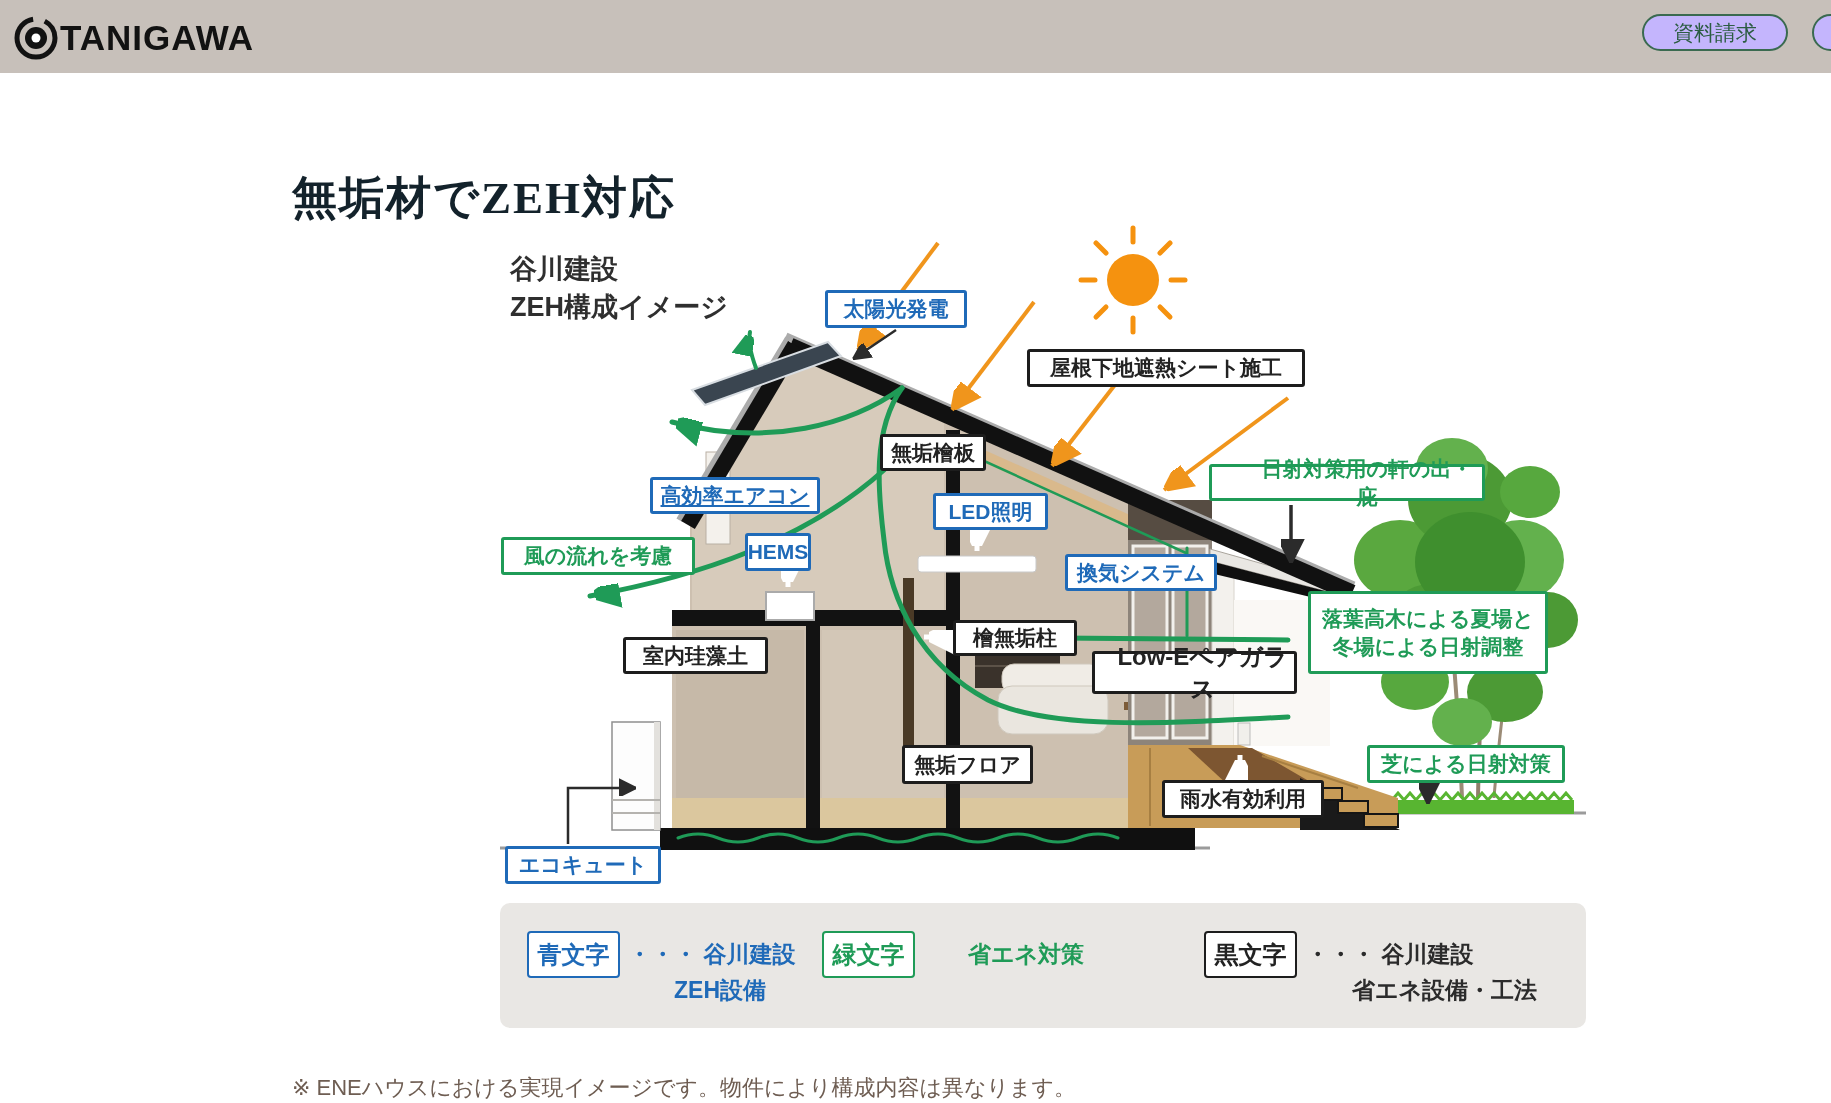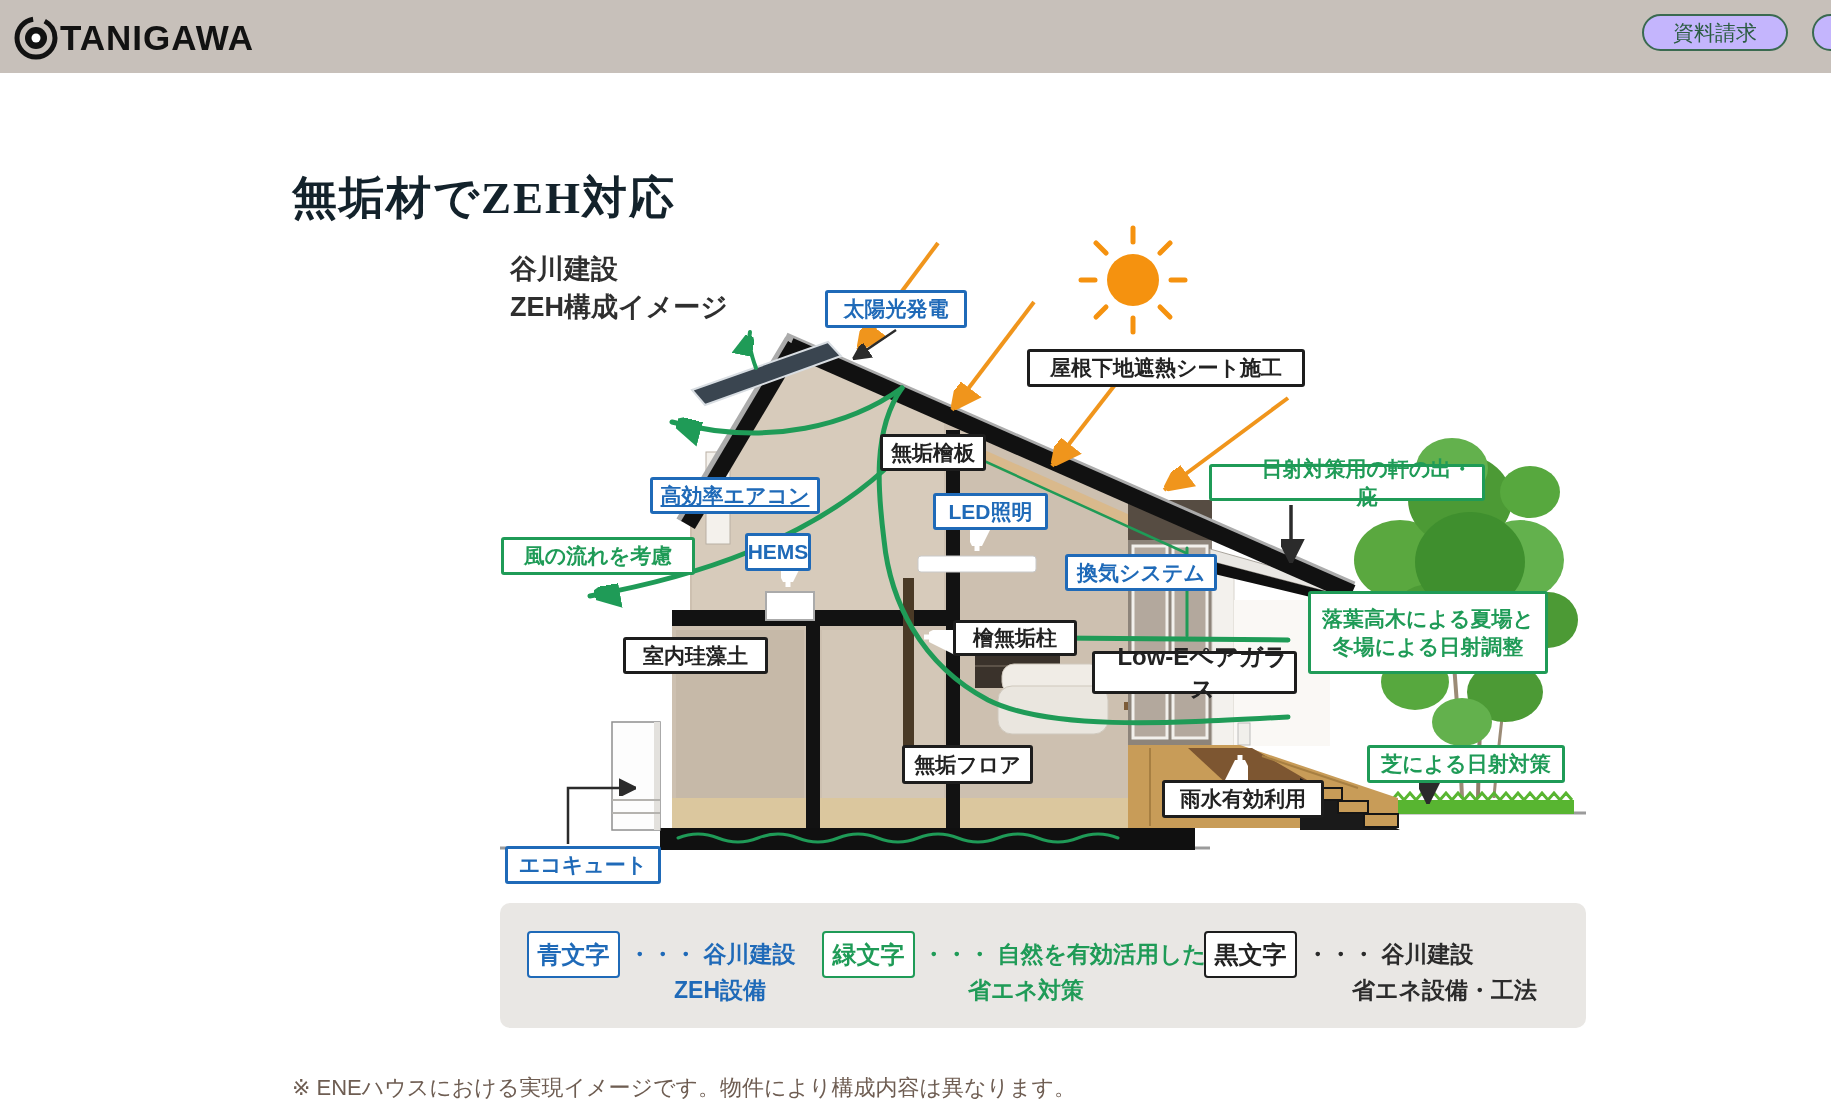--- a/index.html
+++ b/index.html
@@ -253,21 +253,20 @@
 <div class="dlabel blue" style="left:505px;top:846px;width:156px;height:38px;">エコキュート</div>
 
 <div class="legend">
   <div class="key blue" style="left:27px;">青文字</div>
   <div class="desc blue" style="left:128px;">
     <div>・・・ 谷川建設</div>
     <div class="l2">ZEH設備</div>
   </div>
   <div class="key green" style="left:322px;">緑文字</div>
   <div class="desc green" style="left:422px;">
-    <div>・・・ 自然を有効活用した</div>
     <div class="l2">省エネ対策</div>
   </div>
   <div class="key black" style="left:704px;">黒文字</div>
   <div class="desc black" style="left:806px;">
     <div>・・・ 谷川建設</div>
     <div class="l2">省エネ設備・工法</div>
   </div>
 </div>
 
 <div class="note">※ ENEハウスにおける実現イメージです。物件により構成内容は異なります。</div>

